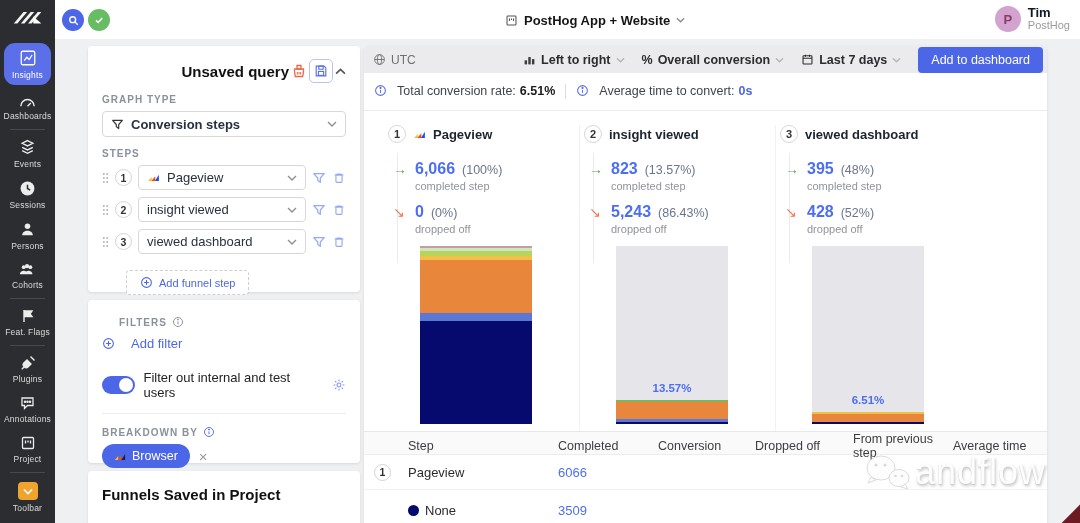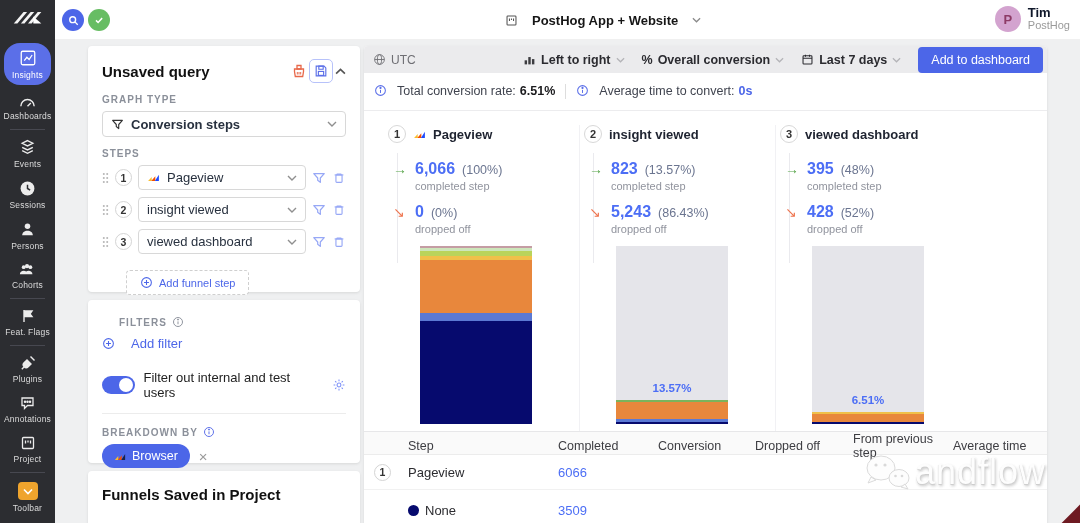--- a/index.html
+++ b/index.html
@@ -5,44 +5,44 @@
   *{margin:0;padding:0;box-sizing:border-box;}
   html,body{background:#d8d8d8;}
   .page{position:relative;width:1080px;height:523px;overflow:hidden;background:#eff0f1;
         font-family:"Liberation Sans","DejaVu Sans",sans-serif;color:#222;}
 
   
   .topbar{position:absolute;left:55px;right:0;top:0;height:40px;background:#fff;z-index:6;border-bottom:1px solid #f0f0f0;}
   .circle-btn{position:absolute;top:9px;width:22px;height:22px;border-radius:50%;display:flex;align-items:center;justify-content:center;cursor:pointer;}
   .circle-search{left:7px;background:#4c66e8;}
   .circle-check{left:33px;background:#67bd63;}
-  .switcher{position:absolute;left:450px;top:0;height:40px;display:flex;align-items:center;gap:14px;font-size:13px;font-weight:bold;color:#161616;cursor:pointer;}
+  .switcher{position:absolute;left:450px;top:0;height:40px;display:flex;align-items:center;gap:6px;font-size:13px;font-weight:bold;color:#161616;cursor:pointer;}
   .switcher .chev{color:#8a8a8a;}
   .userbox{position:absolute;right:10px;top:6px;display:flex;align-items:center;gap:7px;}
   .avatar{width:26px;height:26px;border-radius:50%;background:#d3a3cf;color:#8d3a66;font-weight:bold;font-size:13px;display:flex;align-items:center;justify-content:center;}
   .uname{font-size:13px;font-weight:bold;color:#0f172a;line-height:13px;}
   .uorg{font-size:11px;color:#9a9a9a;line-height:13px;}
 
   
   .sidebar{position:absolute;left:0;top:0;width:55px;height:523px;background:#2c2d31;z-index:10;display:flex;flex-direction:column;}
   .side-logo{height:40px;display:flex;align-items:center;justify-content:center;}
   .side-item{display:flex;flex-direction:column;align-items:center;justify-content:center;gap:3px;padding:6px 0 5px;color:#e9e9e9;cursor:pointer;}
   .side-item .slbl{font-size:8.5px;color:#dcdcdc;letter-spacing:.2px;}
-  .side-item.active{background:#5b6fe8;border-radius:16px;margin:3px 4px;}
+  .side-item.active{background:#5b6fe8;border-radius:11px;margin:3px 4px;}
   .side-item.active .slbl{color:#fff;}
   .side-div{height:1px;background:#474850;margin:3px 10px;}
   .tb-ic{width:20px;height:18px;border-radius:4px;background:#efa42d;display:flex;align-items:center;justify-content:center;}
 
   
   .card{position:absolute;background:#fff;border-radius:4px;box-shadow:0 1px 3px rgba(0,0,0,.10);}
   #card-query{left:88px;top:46px;width:272px;height:246px;padding:13px 14px;}
   #card-filters{left:88px;top:300px;width:272px;height:163px;padding:14px 14px;}
   #card-saved{left:88px;top:471px;width:272px;height:70px;padding:15px 14px;}
 
-  .hrow{display:flex;align-items:center;gap:2px;}
+  .hrow{display:flex;align-items:center;gap:2px;text-align:right;}
   .card-title{flex:1;font-size:15px;font-weight:bold;color:#111;}
   .savebox{width:24px;height:24px;border:1px solid #b7c2fa;border-radius:5px;color:#5b6fe8;display:flex;align-items:center;justify-content:center;cursor:pointer;}
   .mini-label{font-size:10px;letter-spacing:1px;color:#8b909a;font-weight:bold;margin:11px 0 6px;display:flex;align-items:center;gap:5px;}
   .select{height:26px;border:1px solid #d8d8d8;border-radius:4px;display:flex;align-items:center;padding:0 8px;gap:7px;font-size:13px;color:#28313f;background:#fff;cursor:pointer;}
   .select .chev{margin-left:auto;color:#8f8f8f;}
   .gsel{font-weight:600;}
   .step-row{display:flex;align-items:center;gap:6px;margin-bottom:7px;}
   .drag{width:7px;height:11px;background-image:radial-gradient(circle,#bdbdbd 1.1px,transparent 1.3px);background-size:3.5px 4px;cursor:grab;}
   .numc{width:17px;height:17px;min-width:17px;border:1px solid #d4d4d4;border-radius:50%;font-size:10.5px;font-weight:bold;color:#333;display:flex;align-items:center;justify-content:center;background:#fff;}
   .step-sel{flex:1;height:25px;}

